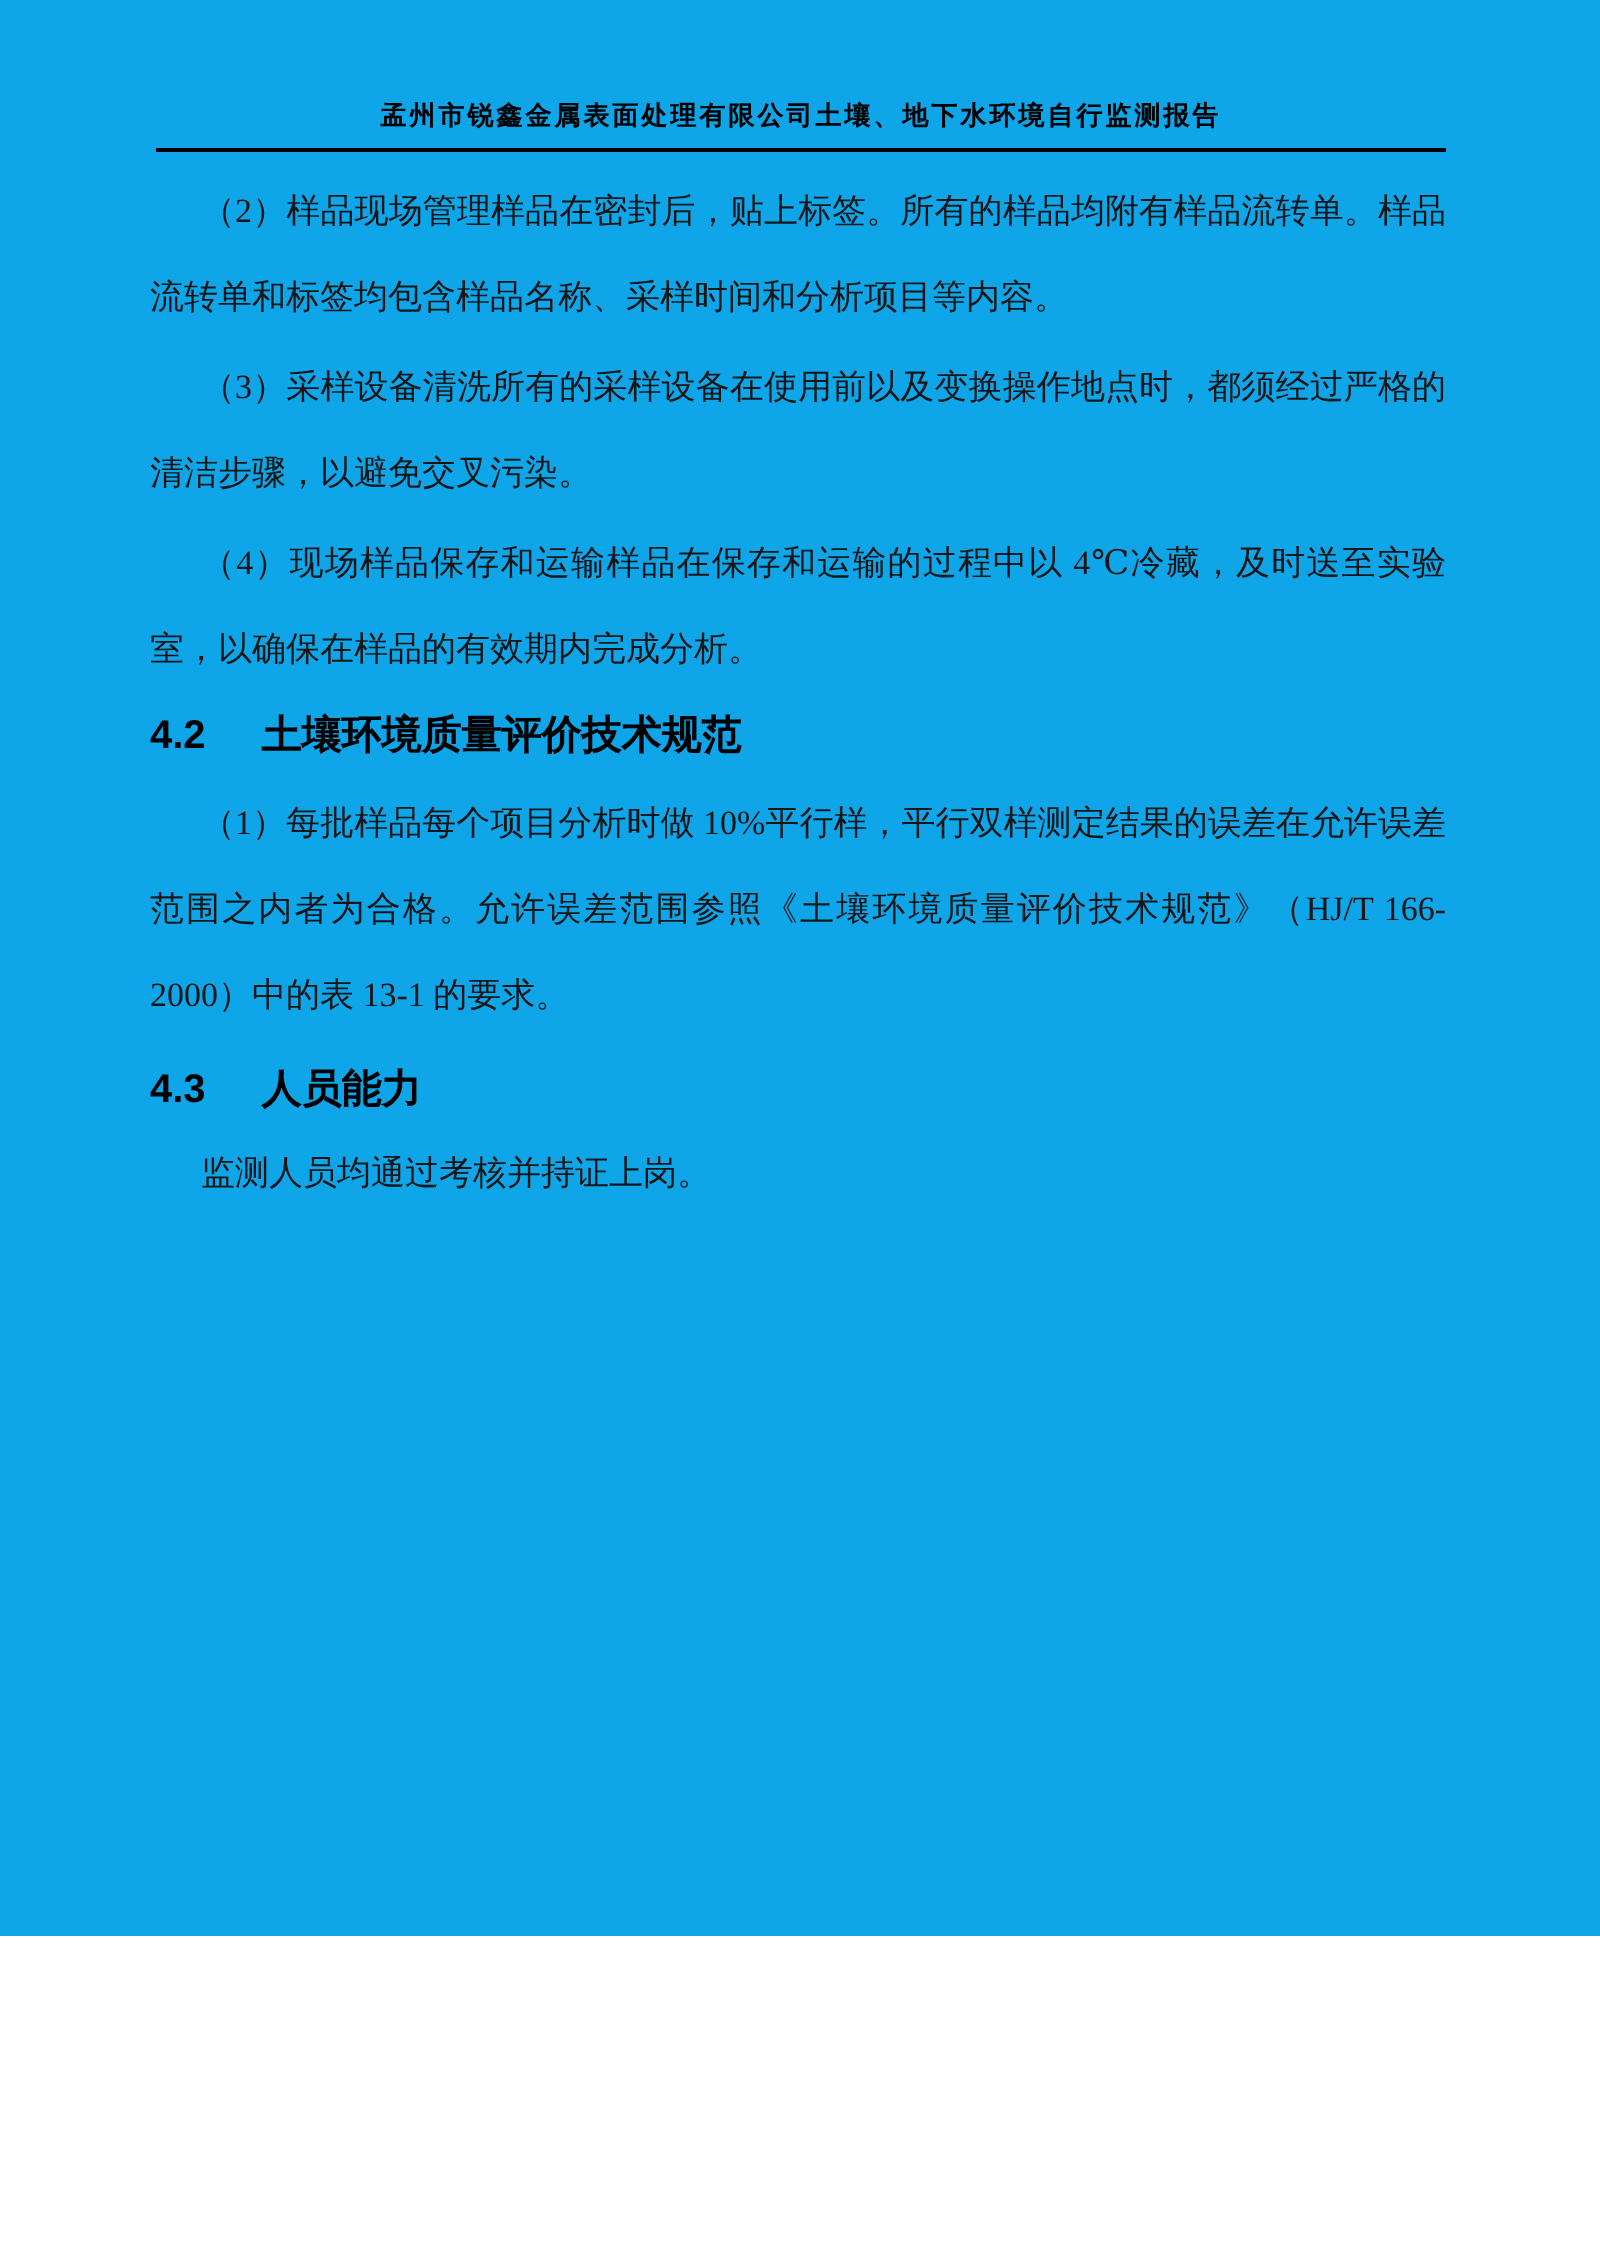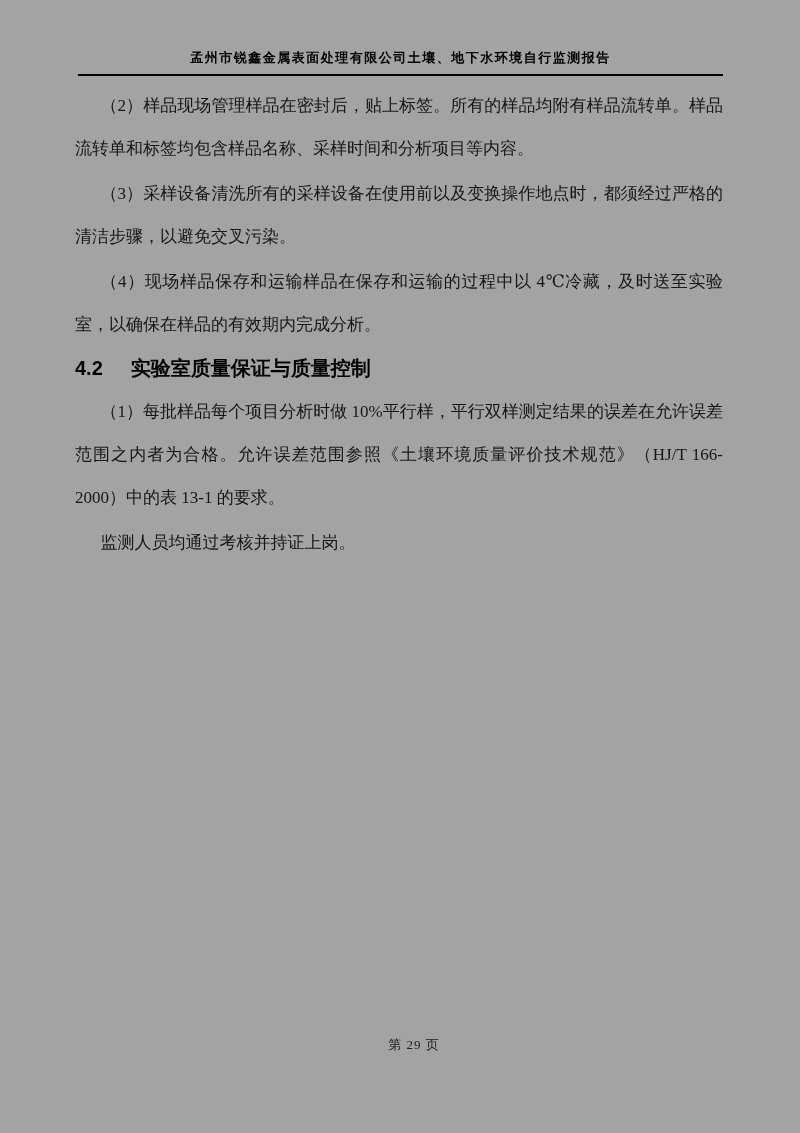--- a/index.html
+++ b/index.html
@@ -3,22 +3,22 @@
 <meta charset="utf-8">
 <style>
   html, body {
     margin: 0;
     padding: 0;
     background: #ffffff;
   }
   .page {
     position: relative;
     width: 800px;
-    height: 1133px;
-    background: #a3a3a3;
+    height: 968px;
+    background: #0ea5e9;
     color: #111111;
     font-family: "Liberation Serif", "DejaVu Serif", serif;
     overflow: hidden;
   }
   .doc-header {
     position: absolute;
     top: 49px;
     left: 78px;
     width: 645px;
     text-align: center;
@@ -86,27 +86,30 @@
 
   <div class="doc-body">
 
     <p class="para">（2）样品现场管理样品在密封后，贴上标签。所有的样品均附有样品流转单。样品流转单和标签均包含样品名称、采样时间和分析项目等内容。</p>
 
     <p class="para">（3）采样设备清洗所有的采样设备在使用前以及变换操作地点时，都须经过严格的清洁步骤，以避免交叉污染。</p>
 
     <p class="para">（4）现场样品保存和运输样品在保存和运输的过程中以 4℃冷藏，及时送至实验室，以确保在样品的有效期内完成分析。</p>
 
     <h2 class="heading">
-      <span class="h-num">4.2</span><span class="h-title">实验室质量保证与质量控制</span>
+      <span class="h-num">4.2</span><span class="h-title">土壤环境质量评价技术规范</span>
     </h2>
 
     <p class="para">（1）每批样品每个项目分析时做 10%平行样，平行双样测定结果的误差在允许误差范围之内者为合格。允许误差范围参照《土壤环境质量评价技术规范》（HJ/T 166-2000）中的表 13-1 的要求。</p>
 
 
 
+    <h2 class="heading heading-2">
+      <span class="h-num">4.3</span><span class="h-title">人员能力</span>
+    </h2>
 
     <p class="para">监测人员均通过考核并持证上岗。</p>
 
   </div>
 
   <div class="doc-footer">第 29 页</div>
 
 </div>
 
 </body></html>

